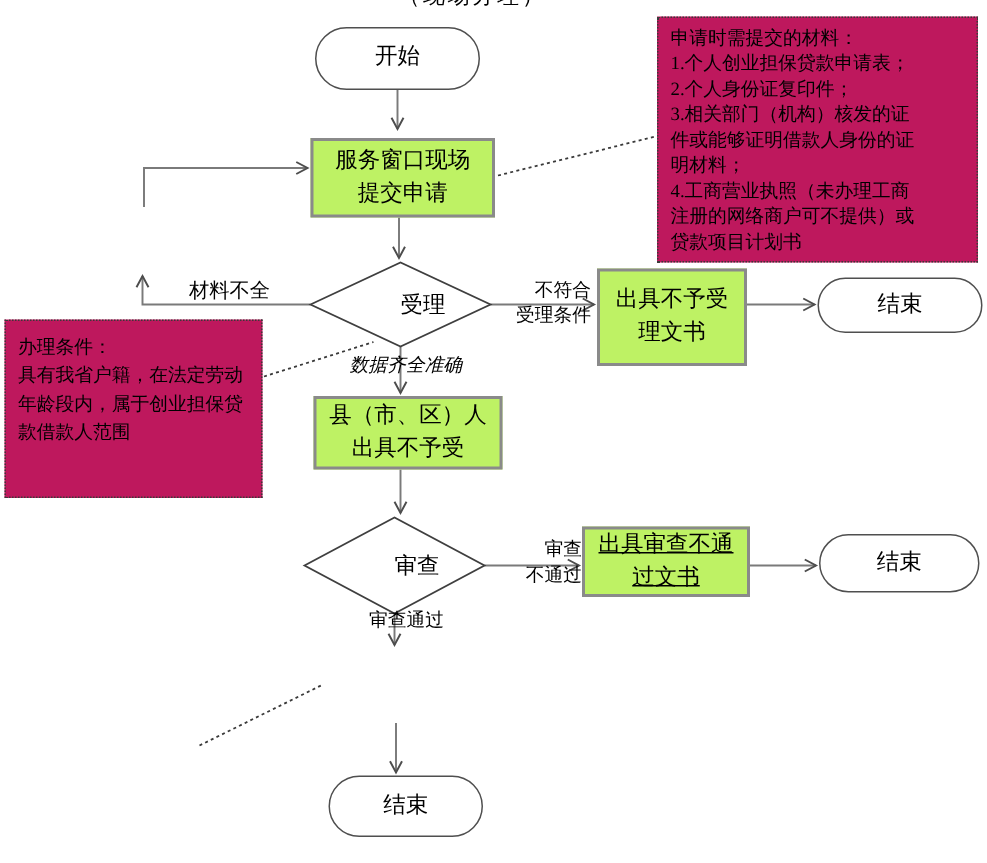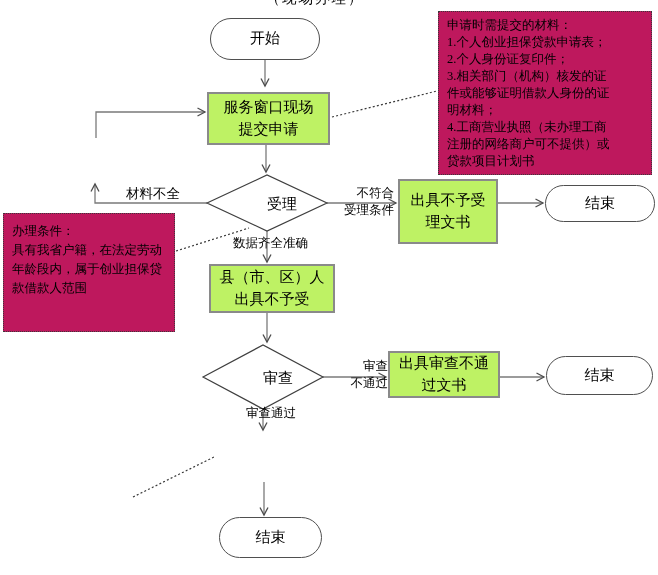--- a/index.html
+++ b/index.html
@@ -80,34 +80,34 @@
   <div class="node rect" style="left:398px;top:179px;width:100px;height:65px;font-size:15px;">出具不予受
 理文书</div>
 
   <div class="node oval" style="left:545px;top:185px;width:110px;height:37px;font-size:15px;">结束</div>
 
   <div class="node rect" style="left:209px;top:264px;width:126px;height:49px;font-size:15px;">县（市、区）人
 出具不予受</div>
 
   <div class="dlabel" style="left:233px;top:368px;width:60px;font-size:15px;">审查</div>
 
-  <div class="node rect" style="left:388px;top:351px;width:112px;height:47px;font-size:15px;">出具审查不通
+  <div class="node rect" style="left:388px;top:351px;width:112px;height:47px;font-size:15px;text-decoration:underline;">出具审查不通
 过文书</div>
 
   <div class="node oval" style="left:546px;top:356px;width:107px;height:39px;font-size:15px;">结束</div>
 
 
   <div class="node oval" style="left:219px;top:517px;width:103px;height:41px;font-size:15px;">结束</div>
 
   <div class="elabel" style="left:110px;top:185px;width:70px;font-size:13.5px;">材料不全</div>
 
   <div class="elabel" style="left:338px;top:185px;width:56px;">不符合
 受理条件</div>
 
-  <div class="elabel" style="left:226px;top:235px;width:82px;">数据齐全准确</div>
+  <div class="elabel" style="left:226px;top:235px;width:82px;font-style:italic;">数据齐全准确</div>
 
   <div class="elabel" style="left:338px;top:358px;width:50px;">审查
 不通过</div>
 
   <div class="elabel" style="left:240px;top:405px;width:56px;">审查通过</div>
 
   <div class="note" style="left:438px;top:11px;width:214px;height:164px;line-height:17px;padding:5px 8px;">申请时需提交的材料：
 1.个人创业担保贷款申请表；
 2.个人身份证复印件；
 3.相关部门（机构）核发的证

